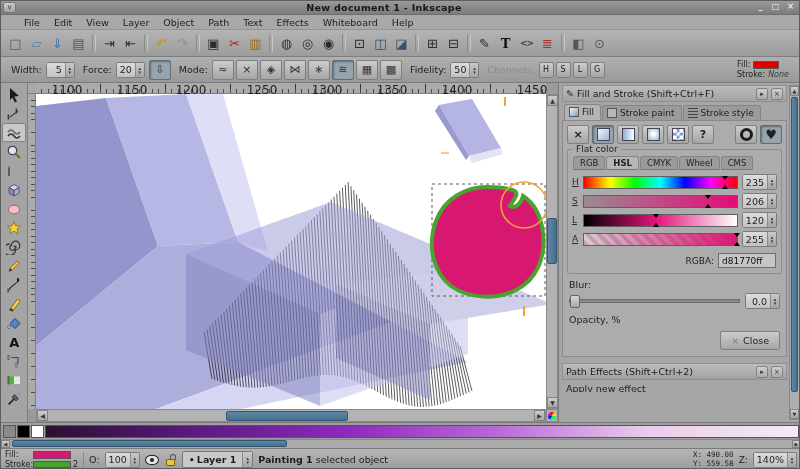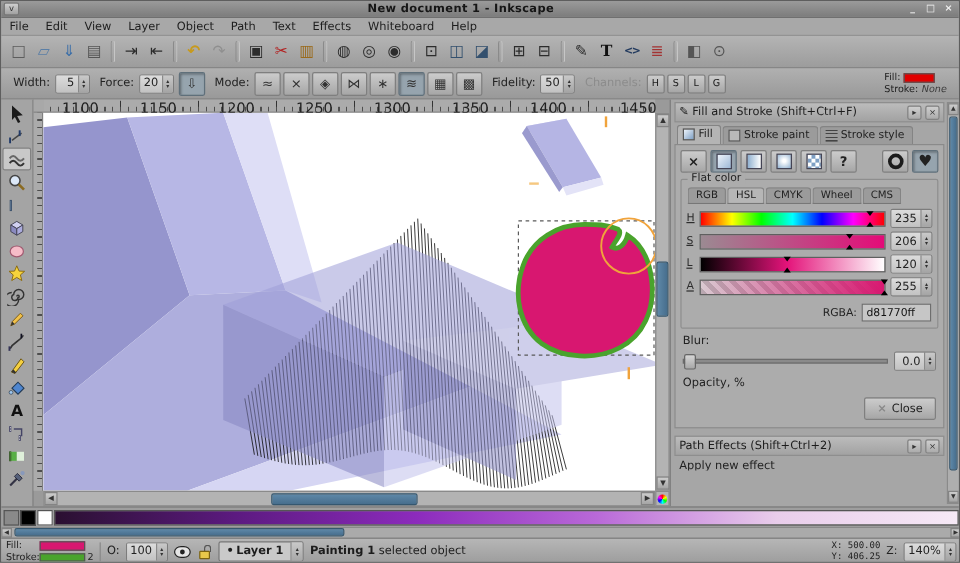--- a/index.html
+++ b/index.html
@@ -8,21 +8,21 @@
   font-family:"DejaVu Sans","Liberation Sans",sans-serif;font-size:10px;color:#1a1a1a;border:1px solid #5e5e5e}
 .row{display:flex;align-items:center}
 
 
 .titlebar{height:14px;background:linear-gradient(#9a9a9a,#7c7c7c);display:flex;align-items:center;padding:0 2px;border-bottom:1px solid #6f6f6f}
 .winmenu{width:13px;height:11px;background:linear-gradient(#cfcfcf,#a0a0a0);border:1px solid #777;font-size:7px;line-height:9px;text-align:center;color:#333;border-radius:2px}
 .title{flex:1;text-align:center;font-weight:bold;font-size:9.5px;color:#161616;letter-spacing:.3px}
 .winbtn{width:13px;height:11px;margin-left:2px;font-size:8px;line-height:10px;text-align:center;color:#f2f2f2;font-weight:bold}
 
 
-.menubar{height:15px;background:#a8a8a8;display:flex;align-items:center;padding-left:0;border-bottom:1px solid #939393}
+.menubar{height:15px;background:#a8a8a8;display:flex;align-items:center;padding-left:16px;border-bottom:1px solid #939393}
 .mitem{padding:1px 7px;font-size:9.5px;color:#1d1d1d}
 
 
 .toolbar{height:27px;background:linear-gradient(#b4b4b4,#9c9c9c);border-bottom:1px solid #7e7e7e;display:flex;align-items:center;padding:0 4px}
 .ticon{width:21px;height:21px;display:flex;align-items:center;justify-content:center;font-size:13px;color:#2f2f2f;border-radius:2px}
 .ticon.sep{width:4px;height:18px;border-left:1px solid #8a8a8a;border-right:1px solid #c6c6c6;margin:0 3px;font-size:0}
 .i-pg{color:#5d5d5d}.i-open{color:#5b7fa6}.i-save{color:#3a6ea8}.i-gray{color:#555}
 .i-dark{color:#2c2c2c}.i-undo{color:#c79a1e;font-weight:bold}.i-disabled{color:#8f8f8f}
 .i-cut{color:#b22222}.i-paste{color:#9a6a1a}
 .i-text{font-family:"DejaVu Serif",serif;font-weight:bold;color:#111}
@@ -88,21 +88,21 @@
 .lin .pbx{width:13px;height:13px;background:linear-gradient(to right,#8fb0d0,#fff);border:1px solid #445}
 .rad .pbx{width:13px;height:13px;background:radial-gradient(circle at 50% 45%,#fff 15%,#8fb0d0);border:1px solid #445}
 .pat .pbx{width:13px;height:13px;border:1px solid #445;background:conic-gradient(#7d9fc4 25%,#fff 0 50%,#7d9fc4 0 75%,#fff 0);background-size:6.5px 6.5px}
 .fr1{margin-left:auto}
 .fr1 .pbx{width:13px;height:13px;border:3.5px solid #1c1c1c;border-radius:50%}
 .fr2 .pbx{font-size:13px}
 .grp{border:1px solid #8e8e8e;border-radius:2px;margin-top:5px;padding:4px 3px 3px;position:relative;background:#acacac}
 .grp>.lbl{position:absolute;top:-6px;left:5px;background:#acacac;padding:0 3px;font-size:9px;color:#222}
 .ctabs{display:flex;gap:1px;margin:2px 0 4px 2px}
 .ctab{padding:1px 6px;font-size:8.5px;background:#9b9b9b;border:1px solid #848484;border-bottom-color:#777;border-radius:3px 3px 0 0;color:#222}
-.ctab.active{background:#b6b6b6;font-weight:normal}
+.ctab.active{background:#b6b6b6;font-weight:bold}
 .slrow{display:flex;align-items:center;margin:3px 1px}
 .sl-lab{width:10px;font-size:9px;color:#2d2d2d;text-decoration:underline}
 .sl{flex:1;height:13px;border:1px solid #5f5f5f;position:relative;margin:0 4px 0 1px}
 .mk{position:absolute;width:0;height:0;border:3px solid transparent;margin-left:-3px}
 .mk-t{top:-1px;border-top:4px solid #000}
 .mk-b{bottom:-1px;border-bottom:4px solid #000}
 .sl-h .sl{background:linear-gradient(to right,#f00,#ff0 17%,#0f0 33%,#0ff 50%,#00f 66%,#f0f 83%,#f00)}
 .sl-s .sl{background:linear-gradient(to right,#9b8a92,#e40b78)}
 .sl-l .sl{background:linear-gradient(to right,#000,#e4137a 47%,#fff)}
 .sl-a .sl{background:linear-gradient(to right,rgba(216,23,112,0),rgba(216,23,112,1)),repeating-linear-gradient(45deg,#b9a9b1 0 4px,#d9c9d1 4px 8px)}
@@ -380,21 +380,21 @@
             <circle cx="12.8" cy="3.2" r="1.8" fill="#8899bb"></circle>
           </svg>
         </div>
       </div>
 
     <div class="rcorner"></div>
     <div class="hruler">
 
     <span class="rlab" style="left: 31px;">1100</span>
         <span class="rlab" style="left: 96px;">1150</span>
-        <span class="rlab" style="left: 161px;">1200</span>
+        <span class="rlab" style="left: 155px;">1200</span>
         <span class="rlab" style="left: 226px;">1250</span>
         <span class="rlab" style="left: 291px;">1300</span>
         <span class="rlab" style="left: 356px;">1350</span>
         <span class="rlab" style="left: 421px;">1400</span>
         <span class="rlab" style="left: 496px;">1450</span>
       </div>
     <div class="vruler"></div>
 
     <div class="canvas">
       <svg id="scene" width="510" height="315" viewBox="0 0 510 315">
@@ -753,22 +753,22 @@
           <span>•</span>
           <span>Layer 1</span>
         </span>
       <span class="ar">
           <span>▴</span>
           <span>▾</span>
         </span>
     </span>
     <span class="statusmsg"><b>Painting 1</b><span> selected object</span></span>
     <span class="xyblock">
-      <span><span>X:</span> <span>500.00</span></span>
-      <span><span>Y:</span> <span>406.25</span></span>
+      <span><span>X:</span> <span>490.00</span></span>
+      <span><span>Y:</span> <span>559.58</span></span>
     </span>
     <span class="zlabel">Z:</span>
     <span class="spin">
         <span class="v">140%</span>
         <span class="ar">
           <span>▴</span>
           <span>▾</span>
         </span>
       </span>
   </div>

